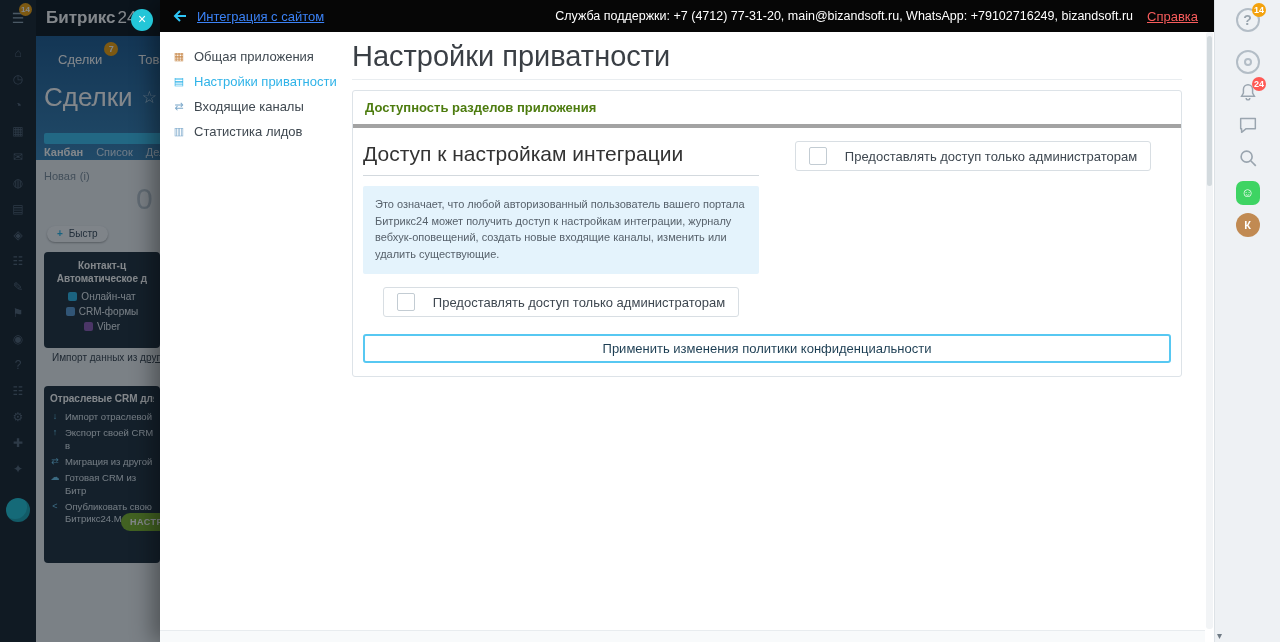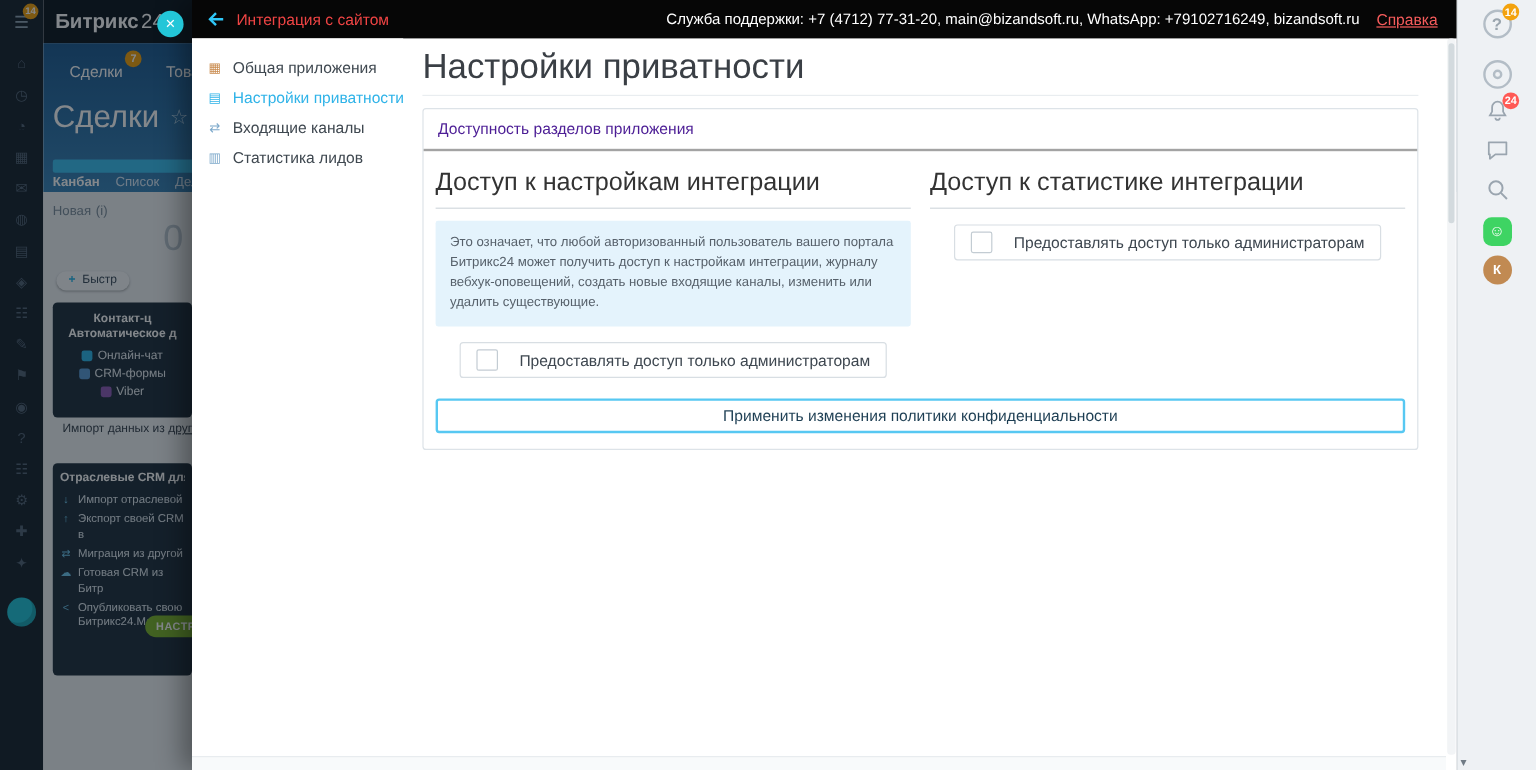--- a/index.html
+++ b/index.html
@@ -64,36 +64,36 @@
   
   #dim { position:absolute; left:0; top:0; width:1214px; height:642px; background:rgba(8,15,23,.5); z-index:5; }
 
   
   #slider { position:absolute; left:160px; top:0; width:1054px; height:642px; background:#fff; z-index:10;
     box-shadow:-8px 0 20px rgba(0,0,0,.35); }
   .sl-close { position:absolute; left:-29px; top:9px; width:22px; height:22px; border-radius:50%;
     background:#23c6d8; color:#fff; text-align:center; line-height:21px; font-size:14px; cursor:pointer; }
   .sl-top { height:32px; background:#060606; display:flex; align-items:center; padding:0 16px 0 12px; }
   .sl-top svg { margin-right:9px; flex:none; }
-  .sl-title { color:#ef4444; font-size:13px; white-space:nowrap; }
+  .sl-title { color:#3b82f6; font-size:13px; white-space:nowrap;text-decoration:underline; }
   .sl-right { margin-left:auto; display:flex; align-items:flex-start; gap:14px; }
   .sl-support { color:#fff; font-size:12.5px; white-space:nowrap; }
   .sl-help { color:#f75c5c; font-size:13px; text-decoration:underline; cursor:pointer; }
   .sl-nav { position:absolute; left:0; top:32px; width:176px; bottom:12px; padding-top:12px; background:#fff; }
   .nav-item { display:flex; align-items:center; gap:8px; height:25px; padding-left:12px; font-size:13px;
     color:#3f4850; cursor:pointer; white-space:nowrap; }
   .nav-ico { width:14px; text-align:center; font-size:11px; color:#7da9cb; flex:none; }
   .nav-item.first .nav-ico { color:#c98b4e; }
   .nav-item.active { color:#2fb3e8; }
   .nav-item.active .nav-ico { color:#2fb3e8; }
   .sl-content { position:absolute; left:176px; top:32px; right:9px; bottom:12px; overflow:hidden; }
   .ct-title { font-size:29px; color:#3a3f45; font-weight:400; margin:8px 23px 0 16px; line-height:33px; }
   .ct-hr { border-top:1px solid #e9edf0; margin:6px 23px 0 16px; }
   .panel { margin:10px 23px 0 16px; border:1px solid #dde3e8; border-radius:3px; position:relative; background:#fff; }
-  .panel-head { padding:9px 12px; font-size:13px; color:#4c1d95; border-bottom:2px solid #a3a3a3; }
+  .panel-head { padding:9px 12px; font-size:13px; color:#4d7c0f; border-bottom:4px solid #a3a3a3;font-weight:bold; }
   .cols { display:flex; gap:16px; padding:0 10px; align-items:flex-start; }
   .col { flex:1; min-width:0; }
   .col-h { font-size:21px; color:#333; font-weight:400; margin:14px 0 0; padding-bottom:9px; border-bottom:1px solid #d3d9de; }
   .info { margin-top:10px; background:#e4f3fc; border-radius:2px; padding:10px 12px 12px; }
   .info-t { font-size:13px; font-weight:700; color:#333; margin-bottom:5px; }
   .info-p { font-size:11px; color:#57616b; line-height:1.5; }
   .chk-wrap { width:max-content; max-width:100%; margin:13px auto 0; border:1px solid #d8dee3; border-radius:3px;
     padding:5px 13px; display:flex; align-items:center; gap:18px; cursor:pointer; }
   .chk-box { width:18px; height:18px; background:#fff; border:1px solid #c3ccd3; border-radius:2px; flex:none; }
   .chk-lbl { font-size:13px; color:#3e4750; white-space:nowrap; }
@@ -286,21 +286,20 @@
           <div class="col-h">Доступ к настройкам интеграции</div>
           <div class="info">
             <div class="info-p">Это означает, что любой авторизованный пользователь вашего портала Битрикс24 может получить доступ к настройкам интеграции, журналу вебхук-оповещений, создать новые входящие каналы, изменить или удалить существующие.</div>
           </div>
           <div class="chk-wrap">
             <span class="chk-box"></span>
             <span class="chk-lbl">Предоставлять доступ только администраторам</span>
           </div>
         </div>
         <div class="col">
-          <div class="col-h">Доступ к статистике интеграции</div>
           <div class="chk-wrap">
             <span class="chk-box"></span>
             <span class="chk-lbl">Предоставлять доступ только администраторам</span>
           </div>
         </div>
       </div>
       <div class="apply">Применить изменения политики конфиденциальности</div>
     </div>
   </div>
 

